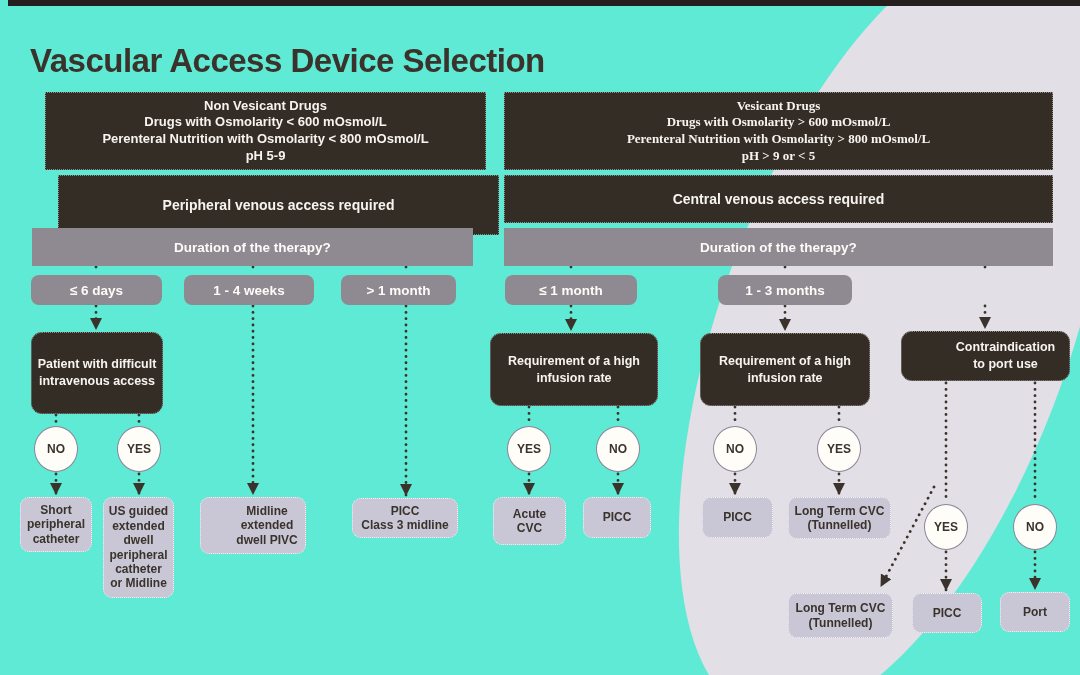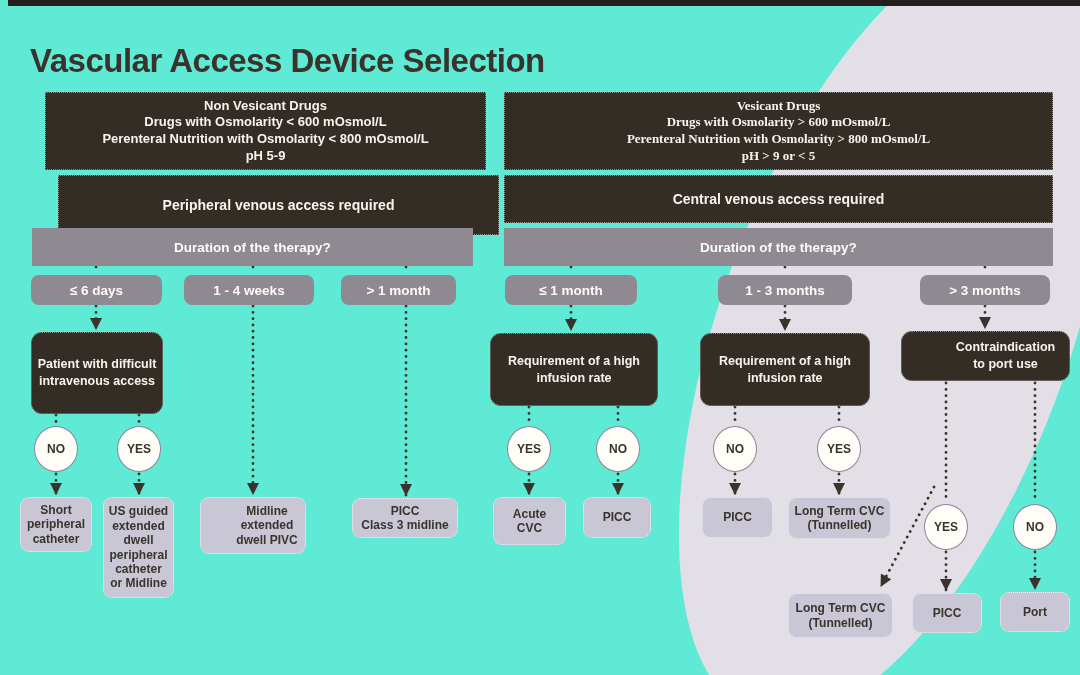--- a/index.html
+++ b/index.html
@@ -114,21 +114,20 @@
 
   <div class="node dark hdr" style="left:504px;top:92px;width:549px;height:78px;font-family:Liberation Serif, serif;">Vesicant Drugs
 Drugs with Osmolarity &gt; 600 mOsmol/L
 Perenteral Nutrition with Osmolarity &gt; 800 mOsmol/L
 pH &gt; 9 or &lt; 5</div>
   <div class="node dark access" style="left:504px;top:175px;width:549px;height:48px;">Central venous access required</div>
   <div class="node gray bar" style="left:504px;top:228px;width:549px;height:38px;">Duration of the therapy?</div>
 
   <div class="node gray pill" style="left:505px;top:275px;width:132px;height:30px;">≤ 1 month</div>
   <div class="node gray pill" style="left:718px;top:275px;width:134px;height:30px;">1 - 3 months</div>
-  <div class="node gray pill" style="left:920px;top:275px;width:130px;height:30px;">&gt; 3 months</div>
 
   <div class="node dark decision" style="left:490px;top:333px;width:168px;height:73px;">Requirement of a high
 infusion rate</div>
   <div class="node dark decision" style="left:700px;top:333px;width:170px;height:73px;">Requirement of a high
 infusion rate</div>
   <div class="node dark decision" style="left:901px;top:331px;width:169px;height:50px;padding-left:40px;">Contraindication
 to port use</div>
 
   <div class="circle" style="left:507px;top:426px;">YES</div>
   <div class="circle" style="left:596px;top:426px;">NO</div>

